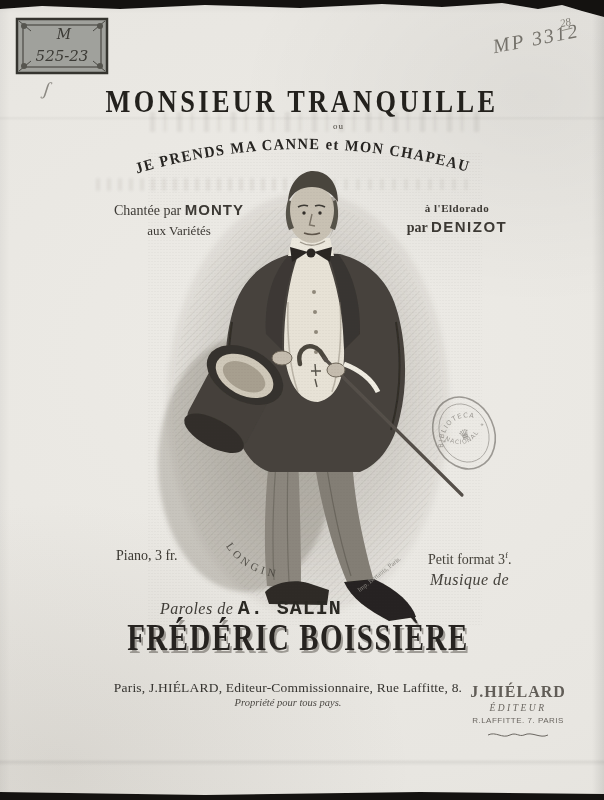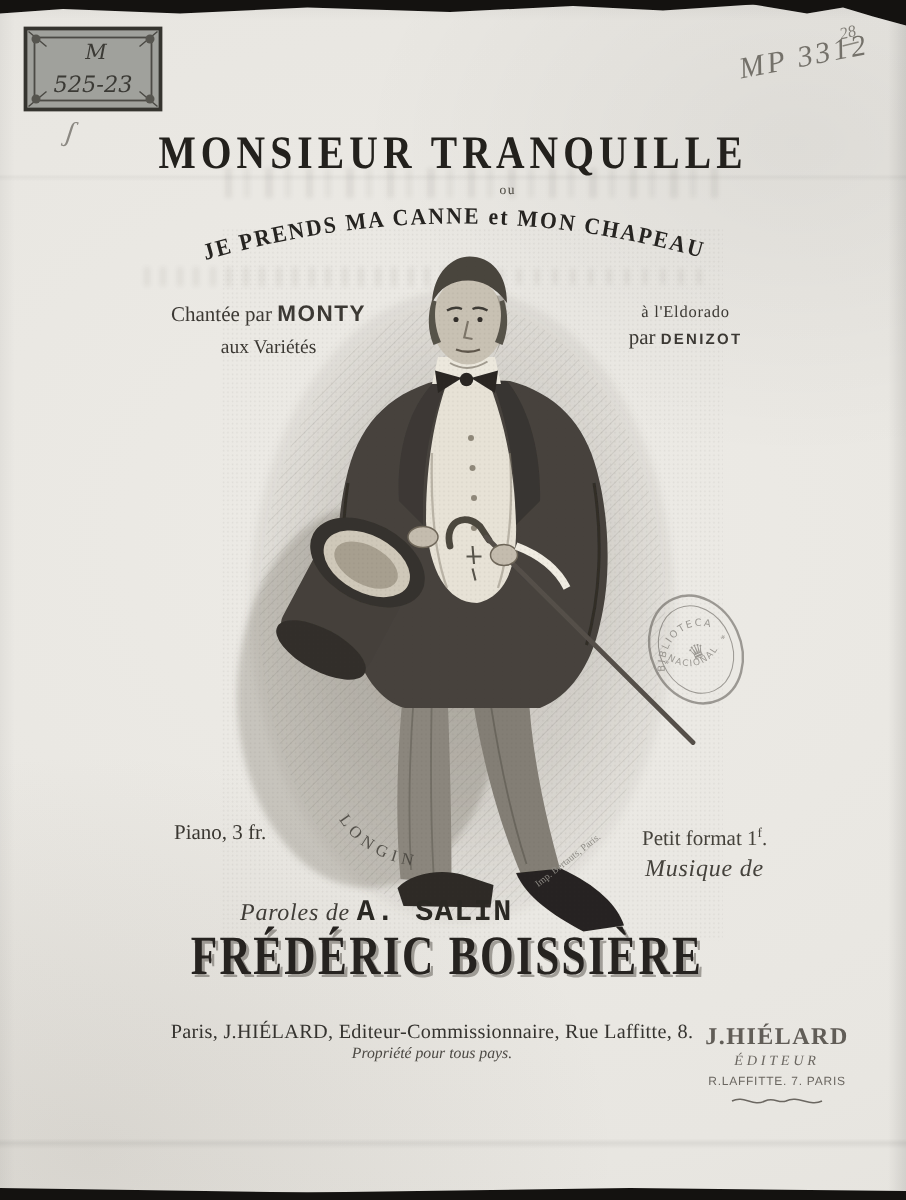--- a/index.html
+++ b/index.html
@@ -40,24 +40,24 @@
     font-family:"Liberation Serif","DejaVu Serif",serif;font-weight:bold;
     font-size:31px;letter-spacing:4px;color:#23211d;
     transform:scaleX(.85);white-space:nowrap;}
   .connector{left:333px;top:121px;font-size:9px;color:#4a473f;letter-spacing:1px;}
 
   .credit-left{left:106px;top:198px;width:146px;text-align:center;color:#3c3934;}
   .credit-left .l1{font-size:13px;letter-spacing:.5px;}
   .credit-left .l2{font-size:14px;margin-top:3px;white-space:nowrap;}
   .credit-left .l2 b{font-family:"Liberation Sans","DejaVu Sans",sans-serif;font-size:15px;letter-spacing:1px;}
   .credit-left .l3{font-size:13px;margin-top:4px;}
-  .credit-right{left:392px;top:202px;width:130px;text-align:center;color:#3c3934;}
+  .credit-right{left:392px;top:202px;width:130px;text-align:center;color:#3c3934;font-weight:bold;}
   .credit-right .l1{font-size:11px;letter-spacing:.5px;}
   .credit-right .l2{font-size:14px;margin-top:4px;white-space:nowrap;}
-  .credit-right .l2 b{font-family:"Liberation Sans","DejaVu Sans",sans-serif;font-size:10px;letter-spacing:1.5px;}
+  .credit-right .l2 b{font-family:"Liberation Sans","DejaVu Sans",sans-serif;font-size:15px;letter-spacing:1.5px;}
 
   .price-left{left:116px;top:548px;font-size:14px;color:#3a3731;}
   .price-right{left:428px;top:550px;font-size:14px;color:#45423b;}
   .price-right sup{font-size:9px;}
   .imprint{left:360px;top:586px;font-size:6.5px;color:#8d8a84;transform:rotate(-38deg);transform-origin:left bottom;white-space:nowrap;}
 
   .lyrics-credit{left:160px;top:597px;white-space:nowrap;color:#3f3c37;}
   .lyrics-credit .pfx{font-style:italic;font-size:16px;letter-spacing:.5px;}
   .lyrics-credit .name{font-family:Liberation Mono, monospace;font-weight:bold;font-size:20px;letter-spacing:1px;color:#2a2823;}
   .music-credit{left:430px;top:571px;font-style:italic;font-size:16px;color:#45423c;letter-spacing:.5px;}
@@ -244,21 +244,21 @@
       <text font-family="DejaVu Sans, sans-serif" font-size="6" letter-spacing="1" fill="#4e4a44">
         <textPath href="#stampBot" startOffset="6">NACIONAL</textPath>
       </text>
       <text x="40" y="51" text-anchor="middle" font-size="13" fill="#4e4a44">♛</text>
       <text x="17" y="48" font-size="7" fill="#4e4a44">*</text>
       <text x="58" y="48" font-size="7" fill="#4e4a44">*</text>
     </g>
   </svg>
 
   <div class="abs price-left">Piano, 3 fr.</div>
-  <div class="abs price-right"><span>Petit format 1</span><sup>f</sup><span>.</span></div>
+  <div class="abs price-right"><span>Petit format 3</span><sup>f</sup><span>.</span></div>
   <div class="abs imprint">Imp. Bertauts, Paris.</div>
 
   <div class="abs lyrics-credit">
     <span class="pfx">Paroles de </span><span class="name">A. SALIN</span>
   </div>
   <div class="abs music-credit">Musique de</div>
 
   <div class="abs composer">FRÉDÉRIC BOISSIÈRE</div>
 
   <div class="abs publisher-line">Paris, J.HIÉLARD, Editeur-Commissionnaire, Rue Laffitte, 8.</div>

